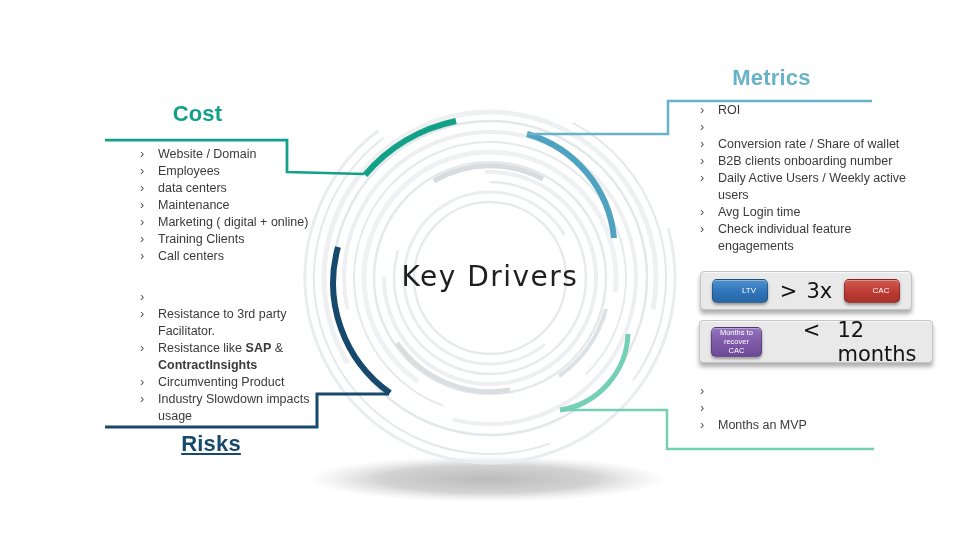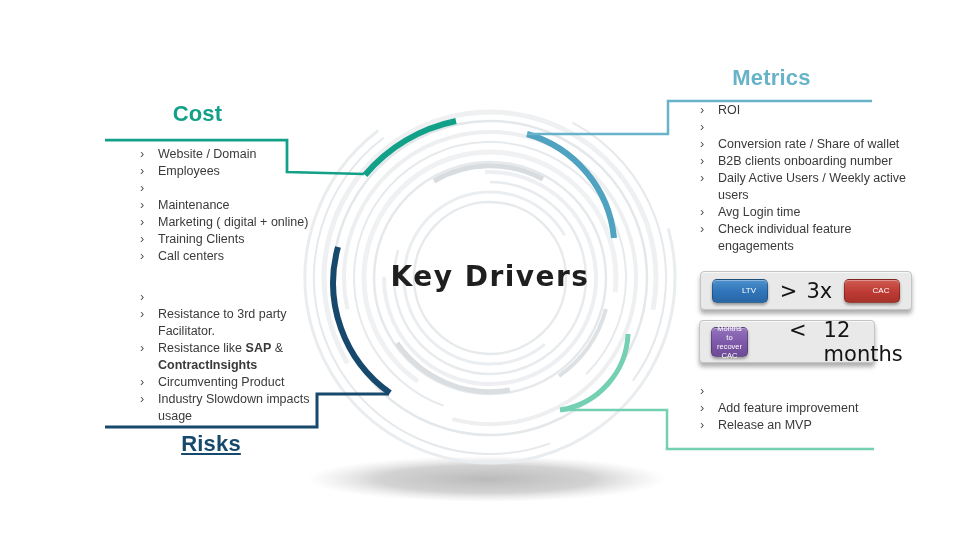--- a/index.html
+++ b/index.html
@@ -22,29 +22,29 @@
   #cost-list{left:132px;top:146px;width:220px;}
   #cost-list .txt{width:192px;}
   #risks-list{left:132px;top:289px;width:220px;}
   #risks-list .txt{width:172px;}
   #metrics-list{left:692px;top:102px;width:240px;}
   #metrics-list .txt{width:212px;}
   #future-list{left:692px;top:383px;width:240px;}
   #future-list .txt{width:212px;}
 
   
-  .title{position:absolute;left:378px;top:260px;width:224px;text-align:center;font-size:28px;font-weight:700;letter-spacing:1.5px;color:var(--c-title-text,#1f1f1f);font-family:"DejaVu Sans","Liberation Sans",sans-serif;}
+  .title{position:absolute;left:378px;top:260px;width:224px;text-align:center;font-size:28px;font-weight:400;letter-spacing:1.5px;color:var(--c-title-text,#1f1f1f);font-family:"DejaVu Sans","Liberation Sans",sans-serif;}
 
   
   .badge{position:absolute;background:#e9e9e9;border:1px solid #c4c4c4;border-radius:4px;
          box-shadow:0 4px 4px rgba(110,110,110,.55), inset 0 1px 0 #f8f8f8;
          display:flex;align-items:center;justify-content:space-between;
          padding:0 11px;box-sizing:border-box;}
   #badge1{left:700px;top:271px;width:212px;height:39px;}
-  #badge2{left:699px;top:320px;width:176px;height:43px;gap:41px;}
+  #badge2{left:699px;top:320px;width:234px;height:43px;gap:41px;}
   .pill{color:#fff;border-radius:5px;display:flex;align-items:center;justify-content:center;
         text-align:center;border:1px solid rgba(0,0,0,.25);
         box-shadow:0 2px 3px rgba(0,0,0,.35), inset 0 1px 0 rgba(255,255,255,.35);box-sizing:border-box;padding-left:18px;}
   .pill.blue{width:56px;height:24px;font-size:8px;background:linear-gradient(180deg,#4e90cd,var(--c-badge-blue,#2f74b9) 55%,#2a67a5);}
   .pill.red{width:56px;height:24px;font-size:8px;background:linear-gradient(180deg,#cf5a50,var(--c-badge-red,#bd3b34) 55%,#a83229);}
   .pill.purple{width:62px;height:30px;font-size:7.5px;line-height:9px;padding:0 5px;
         background:linear-gradient(180deg,#9372bc,var(--c-badge-purple,#7d58a8) 55%,#6d4b96);}
   .expr{display:flex;align-items:baseline;gap:9px;font-size:21px;color:#141414;font-family:"DejaVu Sans","Liberation Sans",sans-serif;}
   #badge2 .expr{gap:17px;margin-right:4px;}
 
@@ -122,20 +122,21 @@
         <span class="txt"><span>Website / Domain</span></span>
       </li>
 
       <li>
         <span class="bul">›</span>
         <span class="txt"><span>Employees</span></span>
       </li>
 
       <li>
         <span class="bul">›</span>
+        <span class="txt"><span>data centers</span></span>
       </li>
 
       <li>
         <span class="bul">›</span>
         <span class="txt"><span>Maintenance</span></span>
       </li>
 
       <li>
         <span class="bul">›</span>
         <span class="txt"><span>Marketing ( digital + online)</span></span>
@@ -217,26 +218,25 @@
     </ul>
 
   <ul class="list" id="future-list">
 
       <li>
         <span class="bul">›</span>
       </li>
 
       <li>
         <span class="bul">›</span>
-        <span class="txt"><span>Add feature improvement</span></span>
-      </li>
-
-      <li>
-        <span class="bul">›</span>
-        <span class="txt"><span>Release an MVP</span></span>
+      </li>
+
+      <li>
+        <span class="bul">›</span>
+        <span class="txt"><span>Months an MVP</span></span>
       </li>
     </ul>
 
   <div class="badge" id="badge1">
     <span class="pill blue">LTV</span>
     <span class="expr">
       <span>&gt;</span>
       <span>3x</span>
     </span>
     <span class="pill red">CAC</span>

